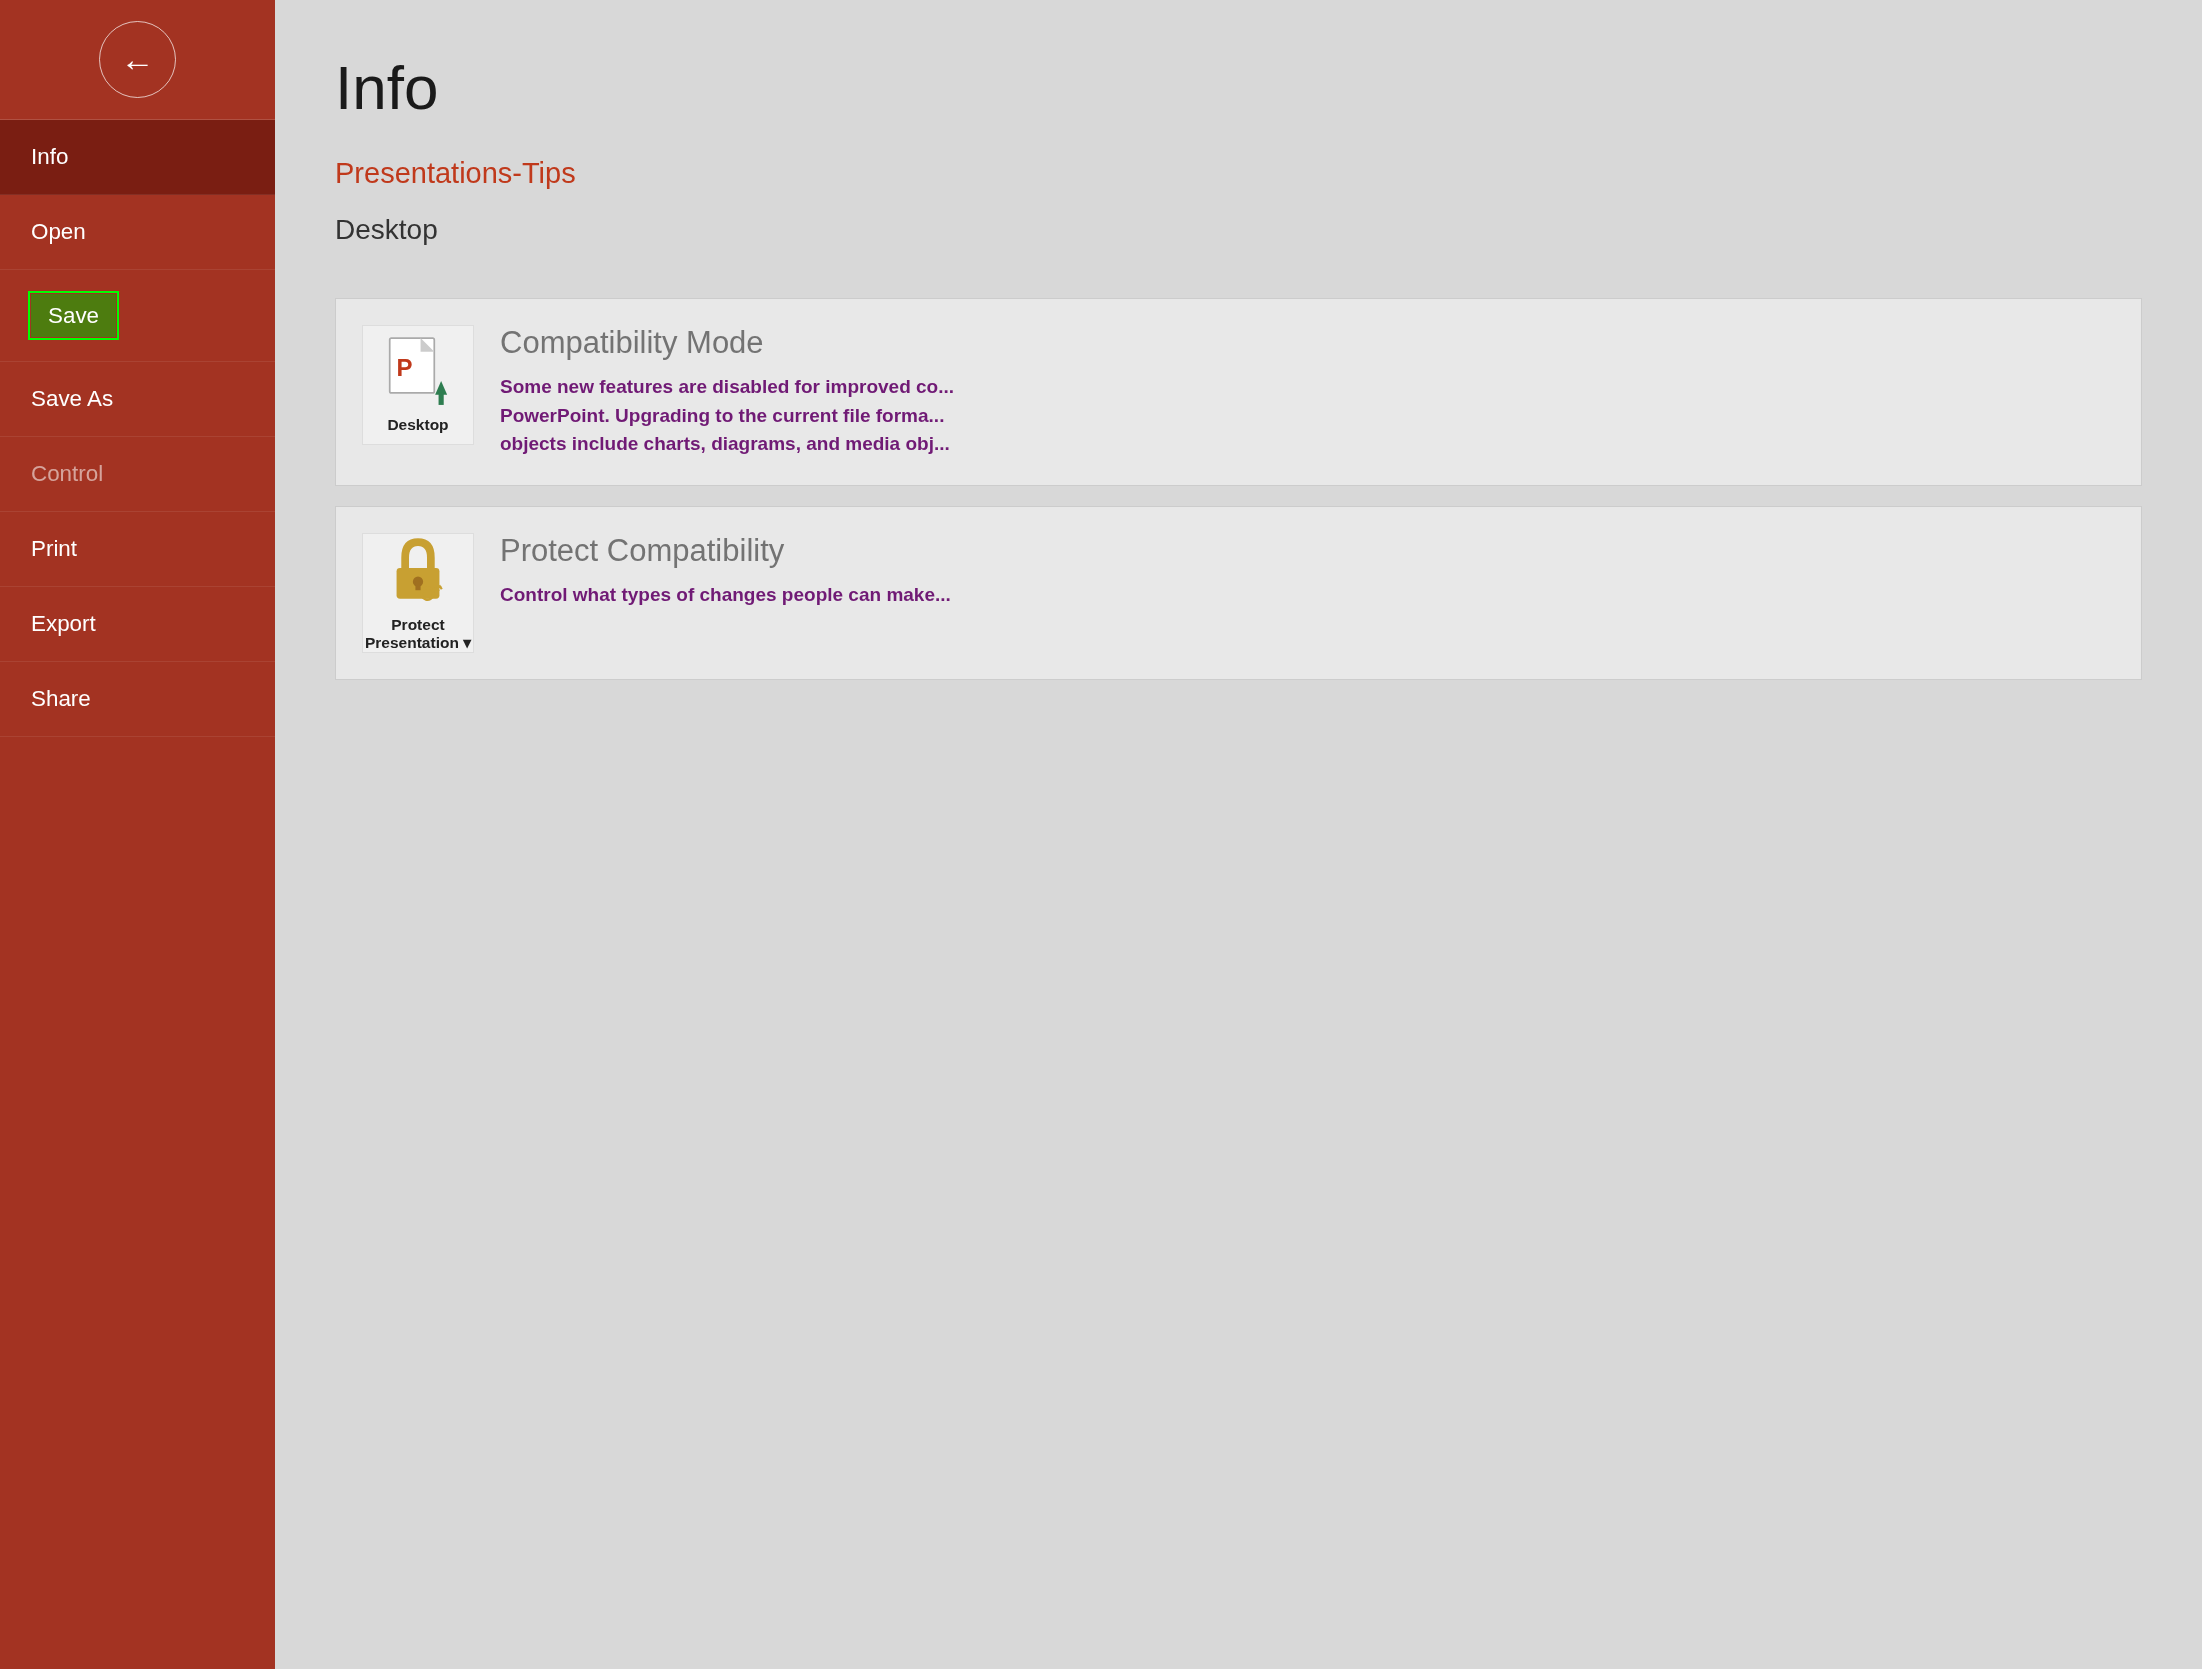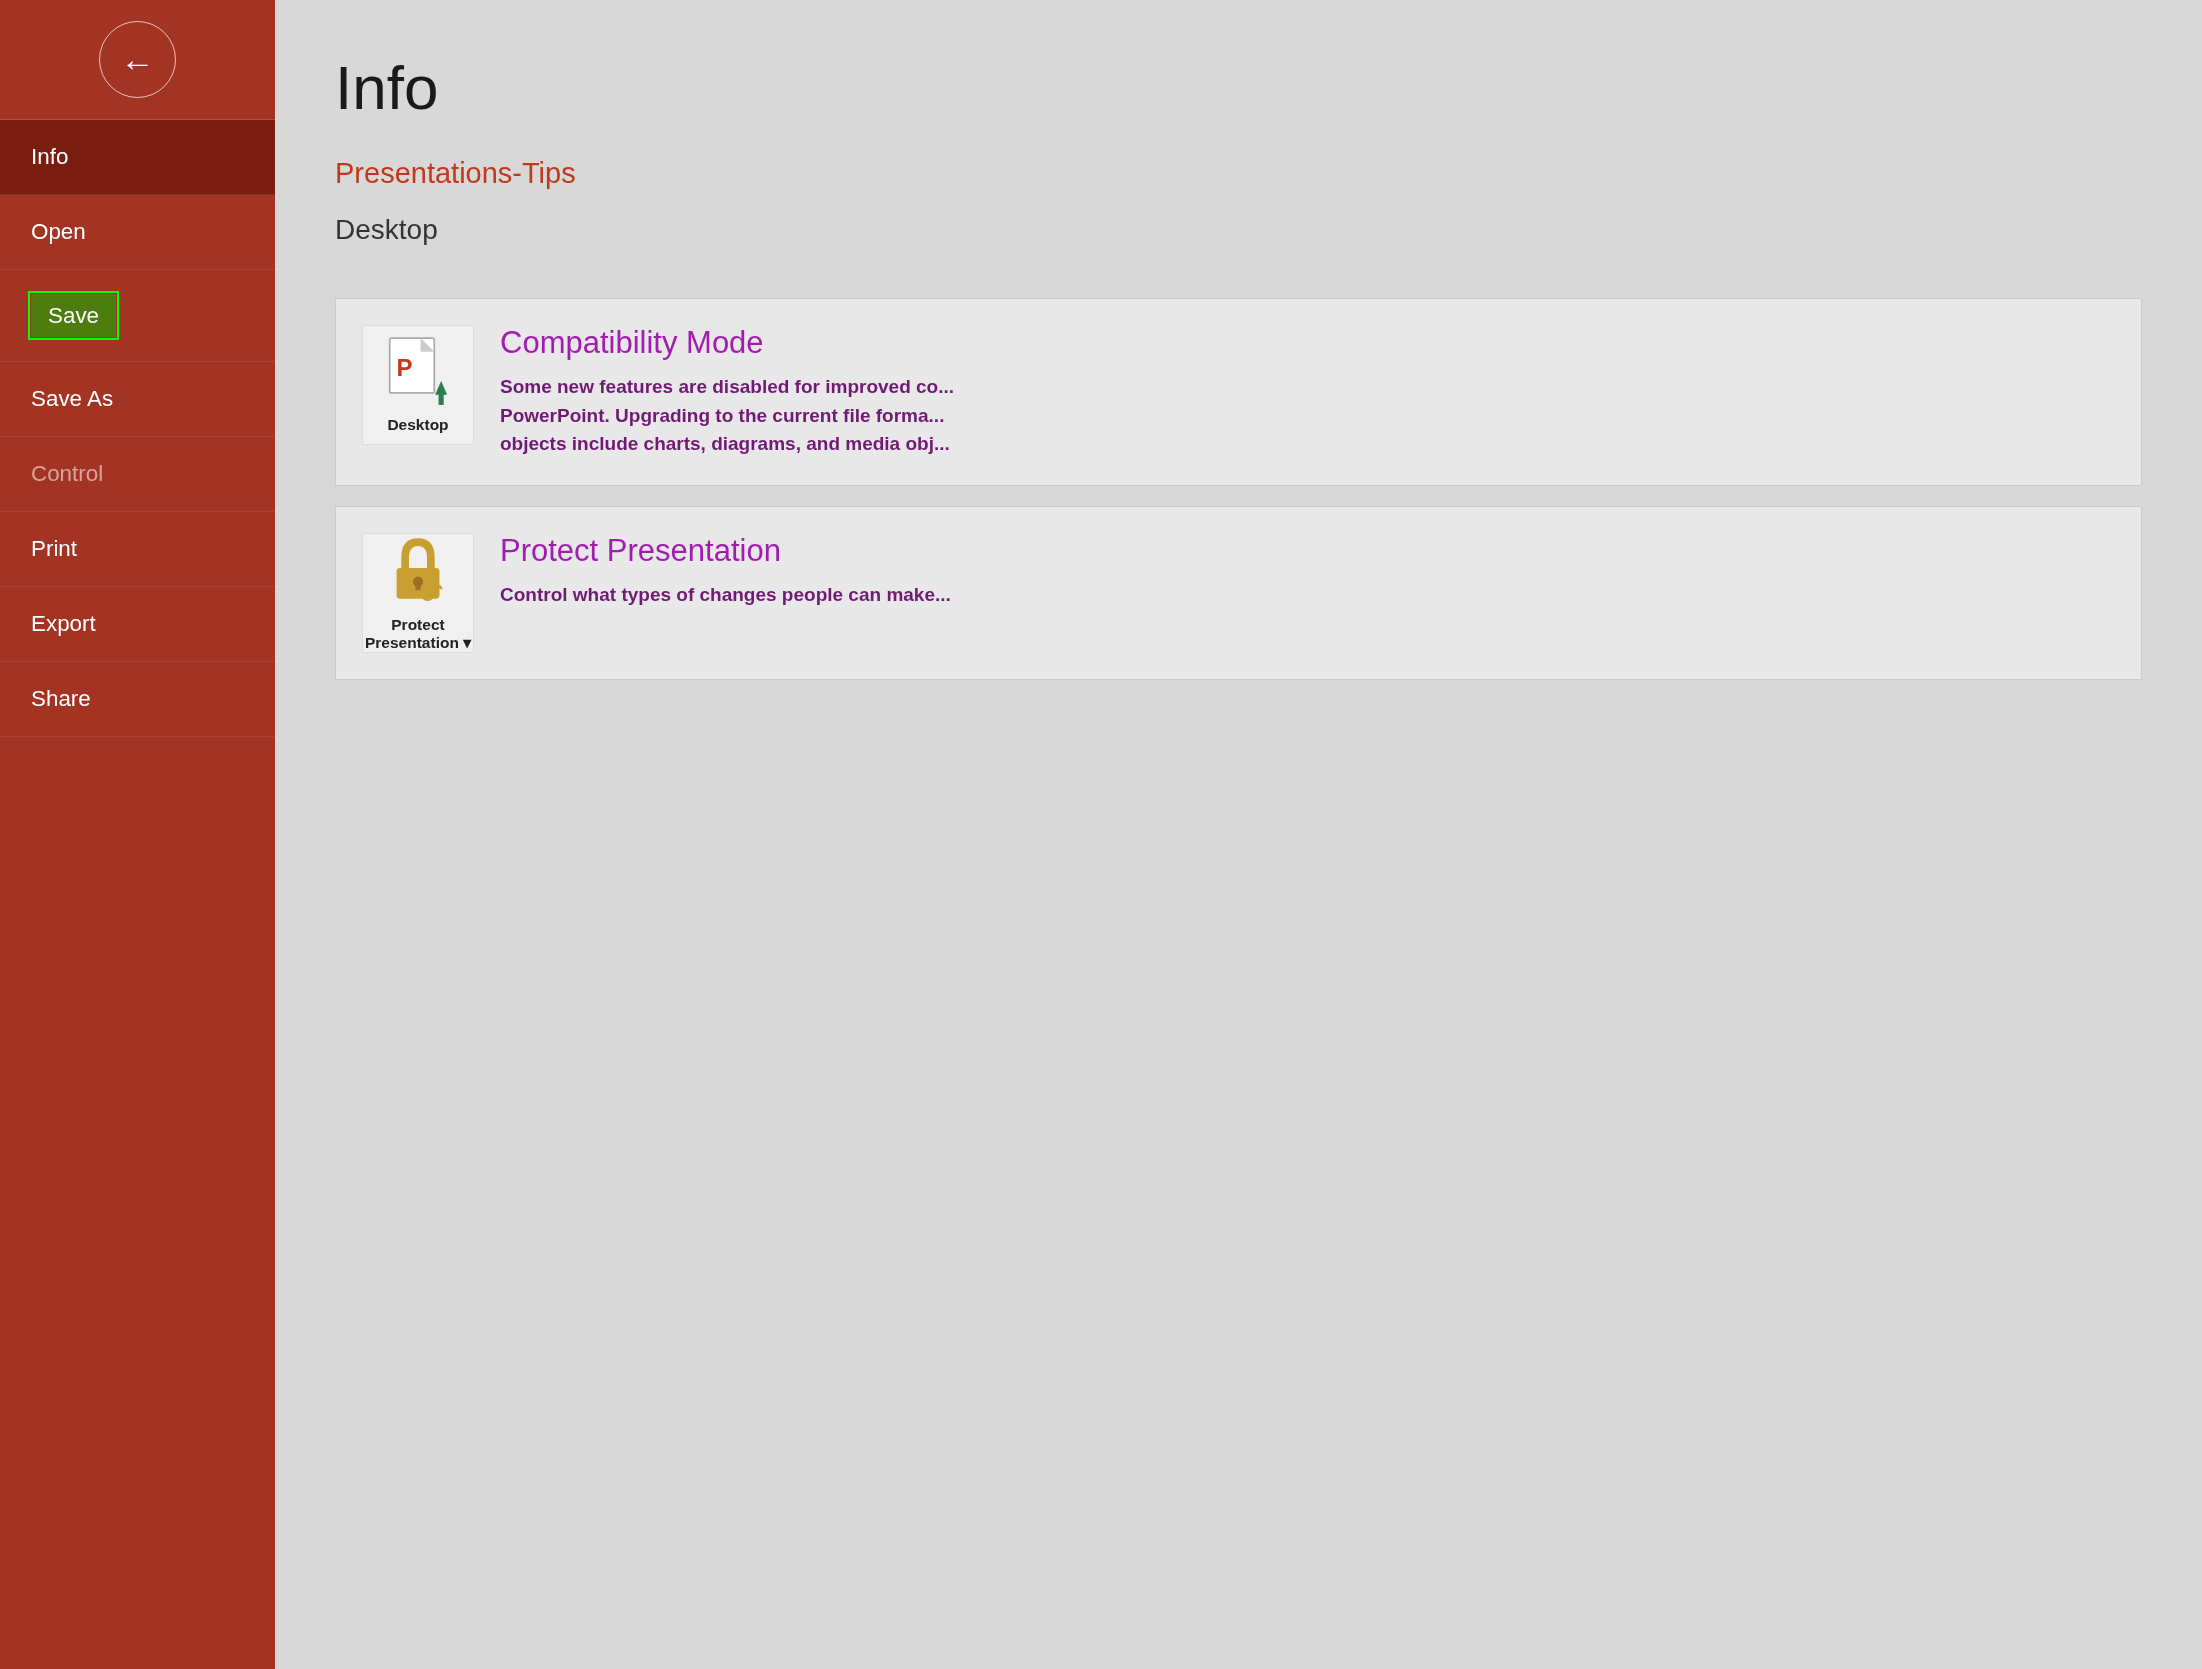--- a/index.html
+++ b/index.html
@@ -134,21 +134,21 @@
       text-align: center;
     }
 
     .card-text-area {
       flex: 1;
     }
 
     .card-title {
       font-size: 31px;
       font-weight: 300;
-      color: #a21caf;
+      color: #737373;
       margin-bottom: 12px;
     }
 
     .card-desc {
       font-size: 19px;
       color: #701a75;
       line-height: 1.5;
       font-weight: bold;
     }
   </style>
@@ -246,19 +246,19 @@
             <circle cx="0" cy="0" r="7" fill="none" stroke="#c8a032" stroke-width="3"></circle>
             <line x1="7" y1="0" x2="18" y2="0" stroke="#c8a032" stroke-width="3"></line>
             <line x1="13" y1="0" x2="13" y2="4" stroke="#c8a032" stroke-width="2.5"></line>
             <line x1="17" y1="0" x2="17" y2="4" stroke="#c8a032" stroke-width="2.5"></line>
           </g>
         </svg>
       </div>
       <div class="card-icon-label">Protect<br>Presentation ▾</div>
     </div>
     <div class="card-text-area">
-      <div class="card-title">Protect Presentation</div>
+      <div class="card-title">Protect Compatibility</div>
       <div class="card-desc">Control what types of changes people can make...</div>
     </div>
   </div>
 
 </div>
 
 
 </body></html>

